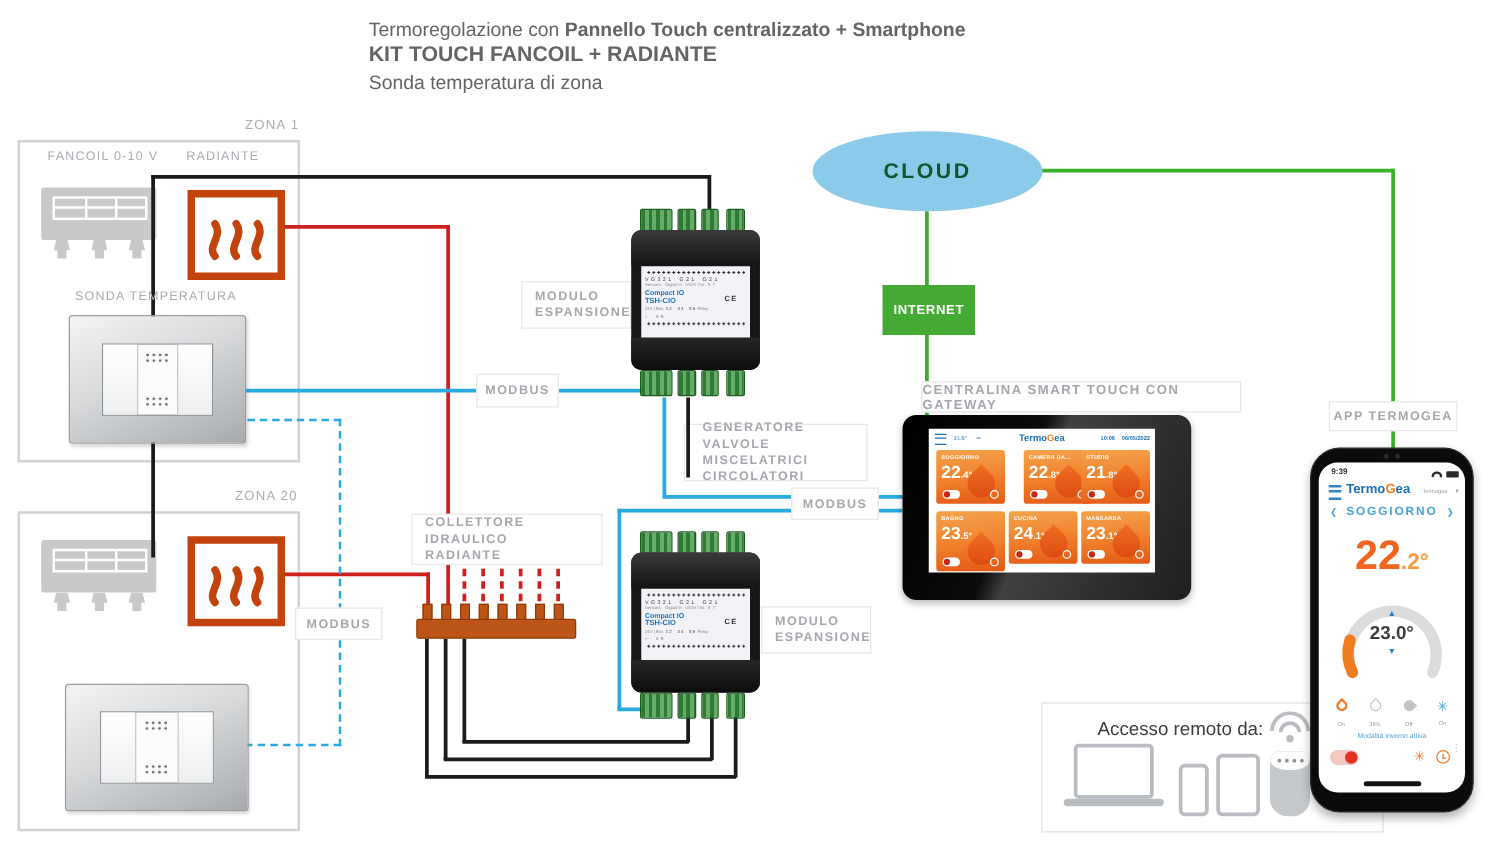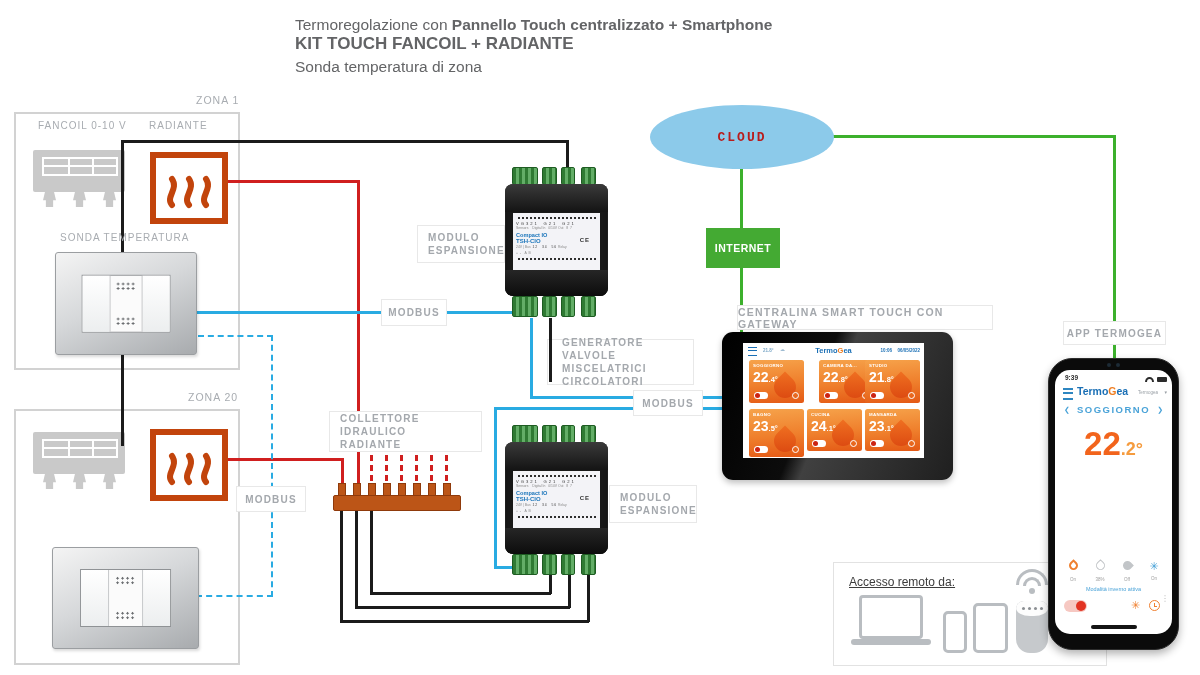--- a/index.html
+++ b/index.html
@@ -51,21 +51,21 @@
           background-image:radial-gradient(circle,#2e2e2e 0.8px,transparent 1px);background-size:4px 3.5px;}
   .mrow{white-space:pre;letter-spacing:.4px;}
   .msub{color:#8a8a8a;font-size:3.4px;white-space:pre;}
   .mname{color:#1b75bb;font-size:5.6px;font-weight:bold;line-height:6.4px;}
   .mce{position:absolute;right:10px;top:24px;color:#333;font-size:6px;letter-spacing:1px;}
   
   .tooth{position:absolute;width:8px;height:13px;background:#bc5517;border:1.5px solid #8f3a0b;box-sizing:border-box;z-index:3;}
   .rdash{position:absolute;width:0;border-left:3px dashed #d01f1f;z-index:2;}
   
   .cloud{position:absolute;background:#8ccaea;border-radius:50%;display:flex;align-items:center;justify-content:center;
-         color:#b91c1c;font-weight:bold;letter-spacing:2px;font-size:13px;z-index:4;font-family:Liberation Mono, monospace;}
+         color:#14532d;font-weight:bold;letter-spacing:2px;font-size:17px;z-index:4;}
   .internet{position:absolute;background:#44aa33;color:#fff;font-weight:bold;font-size:10.5px;letter-spacing:.5px;
             display:flex;align-items:center;justify-content:center;z-index:5;}
   
   .tablet{position:absolute;left:722px;top:332px;width:231px;height:148px;border-radius:11px;z-index:6;
           background:linear-gradient(112deg,#000 0%,#0c0c0c 40%,#404040 47%,#1f1f1f 100%);
           box-shadow:0 3px 6px rgba(0,0,0,.25);}
   .tscreen{position:absolute;left:21px;top:11px;width:181px;height:115px;background:#fff;overflow:hidden;}
   .thead{position:absolute;left:0;top:0;right:0;height:15px;}
   .tile{position:absolute;width:55px;height:43px;border-radius:2.5px;overflow:hidden;
         background:linear-gradient(175deg,#f6a34b 0%,#ef7f2c 55%,#e45915 100%);}
@@ -360,21 +360,21 @@
         <div class="tv"><span>23</span><span class="dec">.1°</span></div>
         <div class="ttog">
             <div class="knob"></div>
           </div>
         <div class="tclock"></div>
       </div>
     </div>
   </div>
 
   <div class="remote">
-    <div class="abs" style="left:15px;top:12px;font-size:12px;color:#3c3c3c;text-decoration:underline;">Accesso remoto da:</div>
+    <div class="abs" style="left:44px;top:12px;font-size:15px;color:#3c3c3c;">Accesso remoto da:</div>
     <div class="gico" style="left:25px;top:32px;width:64px;height:44px;border:3.5px solid #b9bdc1;border-radius:4px;"></div>
     <div class="gico" style="left:17px;top:76px;width:80px;height:6px;background:#b9bdc1;border-radius:3px;"></div>
     <div class="gico" style="left:109px;top:48px;width:24px;height:42px;border:3px solid #b9bdc1;border-radius:5px;"></div>
     <div class="gico" style="left:139px;top:40px;width:35px;height:50px;border:3px solid #b9bdc1;border-radius:5px;"></div>
     <div class="arc" style="left:182px;top:6px;width:32px;height:16px;"></div>
     <div class="arc" style="left:189px;top:14px;width:18px;height:9px;"></div>
     <div class="gico" style="left:195px;top:25px;width:6px;height:6px;background:#b9bdc1;border-radius:50%;"></div>
     <div class="gico" style="left:182px;top:38px;width:32px;height:52px;background:#c6c9cc;border-radius:8px 8px 14px 14px;overflow:hidden;">
       <div style="height:15px;background:#fdfdfd;border-radius:8px 8px 50% 50%/8px 8px 60% 60%;display:flex;align-items:center;justify-content:center;gap:3px;">
         <i style="width:3px;height:3px;border-radius:50%;background:#8b8f93;"></i>
@@ -406,20 +406,29 @@
       <span class="abs" style="right:5px;top:19px;font-size:5px;color:#9aa0a6;">▾</span>
 
       <span class="abs blue" style="left:9px;top:36px;font-size:7px;">❮</span>
       <div class="abs blue" style="left:0;right:0;top:34px;text-align:center;font-size:9.5px;font-weight:bold;letter-spacing:1.5px;">SOGGIORNO</div>
       <span class="abs blue" style="right:9px;top:36px;font-size:7px;">❯</span>
 
       <div class="abs" style="left:0;right:0;top:55px;text-align:center;">
         <span style="font-size:33px;font-weight:800;color:#f2641c;">22</span><span style="font-size:18px;font-weight:bold;color:#f59b3e;">.2°</span>
       </div>
 
+      <div class="gaugewrap" style="top:104px;">
+        <svg width="104" height="72" viewBox="0 0 104 72">
+          <path d="M20 64 A 35 35 0 1 1 84 64" fill="none" stroke="#dcdcdc" stroke-width="9" stroke-linecap="round"></path>
+          <path d="M20 64 A 35 35 0 0 1 18 38" fill="none" stroke="#ef7d20" stroke-width="9" stroke-linecap="round"></path>
+        </svg>
+        <div class="abs" style="left:0;right:0;top:14px;text-align:center;color:#2a7fc1;font-size:7px;">▲</div>
+        <div class="abs" style="left:0;right:0;top:24px;text-align:center;color:#3d3d3d;font-size:15px;font-weight:bold;">23.0°</div>
+        <div class="abs" style="left:0;right:0;top:44px;text-align:center;color:#2a7fc1;font-size:7px;">▼</div>
+      </div>
 
       <div class="abs" style="left:6px;top:186px;width:105px;display:flex;justify-content:space-between;text-align:center;">
         <div style="width:24px;">
           <span class="drop" style="border:2px solid #ef8030;"></span>
           <div style="font-size:4.5px;color:#a0a0a0;margin-top:3px;">On</div>
         </div>
         <div style="width:24px;">
           <span class="drop" style="border:1.5px solid #c2c5c8;"></span>
           <div style="font-size:4.5px;color:#a0a0a0;margin-top:3px;">38%</div>
         </div>

